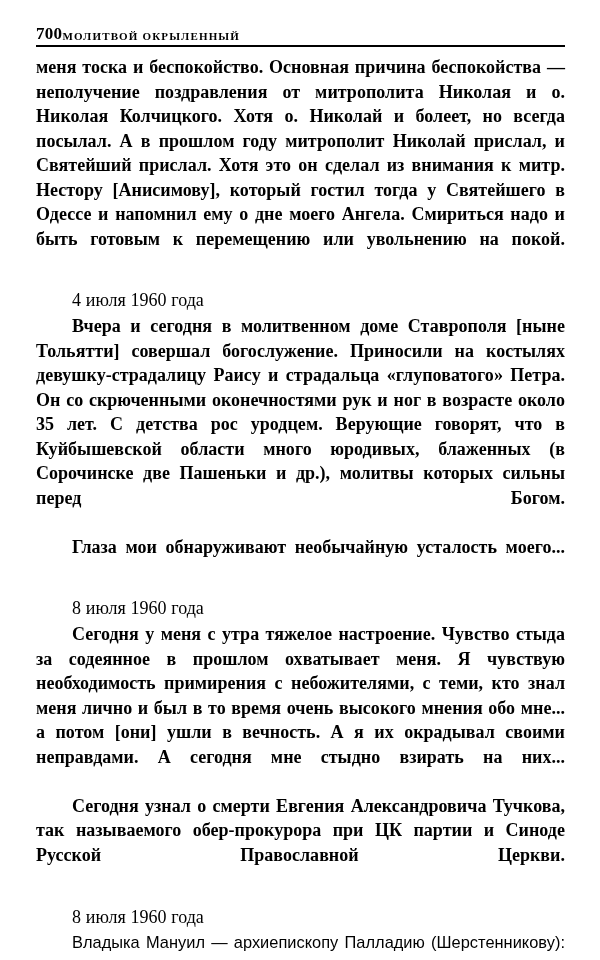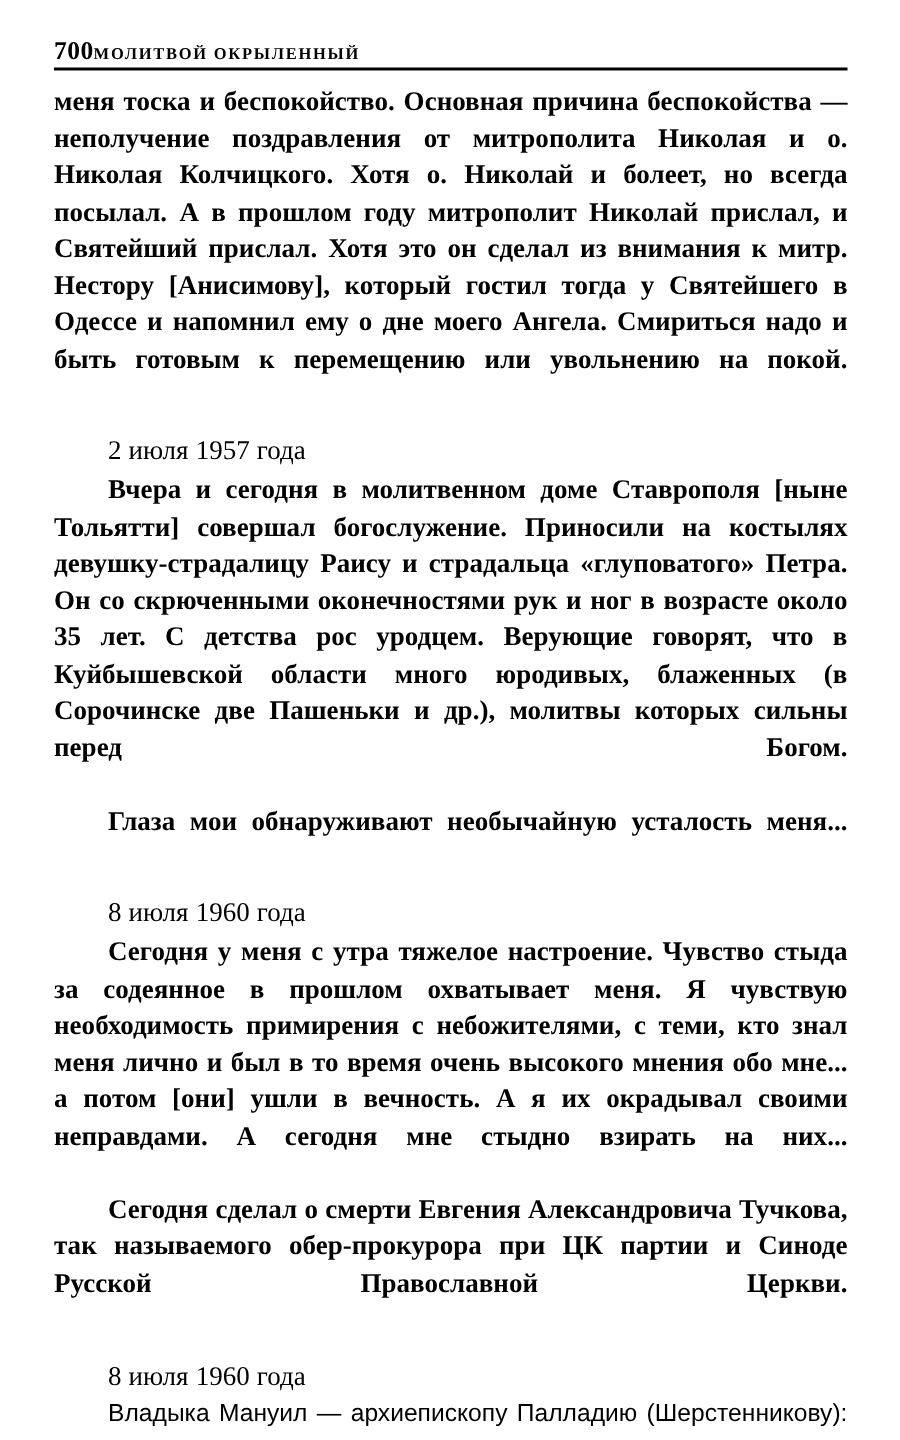--- a/index.html
+++ b/index.html
@@ -123,26 +123,26 @@
     <span class="folio">700</span>
     <span class="head-title">МОЛИТВОЙ ОКРЫЛЕННЫЙ</span>
   </div>
 
   <div class="head-rule"></div>
 
   <div class="textblock">
 
     <p class="body cont force-justify">меня тоска и беспокойство. Основная причина беспокойства — неполучение поздравления от митрополита Николая и о. Николая Колчицкого. Хотя о. Николай и болеет, но всегда посылал. А в прошлом году митрополит Николай прислал, и Святейший прислал. Хотя это он сделал из внимания к митр. Нестору [Анисимову], который гостил тогда у Святейшего в Одессе и напомнил ему о дне моего Ангела. Смириться надо и быть готовым к перемещению или увольнению на покой.</p>
 
-    <p class="heading">2 июля 1957 года</p>
+    <p class="heading">4 июля 1960 года</p>
     <p class="body indent force-justify">Вчера и сегодня в молитвенном доме Ставрополя [ныне Тольятти] совершал богослужение. Приносили на костылях девушку-страдалицу Раису и страдальца «глуповатого» Петра. Он со скрюченными оконечностями рук и ног в возрасте около 35 лет. С детства рос уродцем. Верующие говорят, что в Куйбышевской области много юродивых, блаженных (в Сорочинске две Пашеньки и др.), молитвы которых сильны перед Богом.</p>
 
-    <p class="body indent force-justify">Глаза мои обнаруживают необычайную усталость меня...</p>
+    <p class="body indent force-justify">Глаза мои обнаруживают необычайную усталость моего...</p>
 
     <p class="heading">8 июля 1960 года</p>
     <p class="body indent force-justify">Сегодня у меня с утра тяжелое настроение. Чувство стыда за содеянное в прошлом охватывает меня. Я чувствую необходимость примирения с небожителями, с теми, кто знал меня лично и был в то время очень высокого мнения обо мне... а потом [они] ушли в вечность. А я их окрадывал своими неправдами. А сегодня мне стыдно взирать на них...</p>
-    <p class="body indent force-justify">Сегодня сделал о смерти Евгения Александровича Тучкова, так называемого обер-прокурора при ЦК партии и Синоде Русской Православной Церкви.</p>
+    <p class="body indent force-justify">Сегодня узнал о смерти Евгения Александровича Тучкова, так называемого обер-прокурора при ЦК партии и Синоде Русской Православной Церкви.</p>
 
     <p class="heading">8 июля 1960 года</p>
     <p class="sans force-justify">Владыка Мануил — архиепископу Палладию (Шерстенникову):</p>
 
   </div>
 </div>
 
 </body></html>

